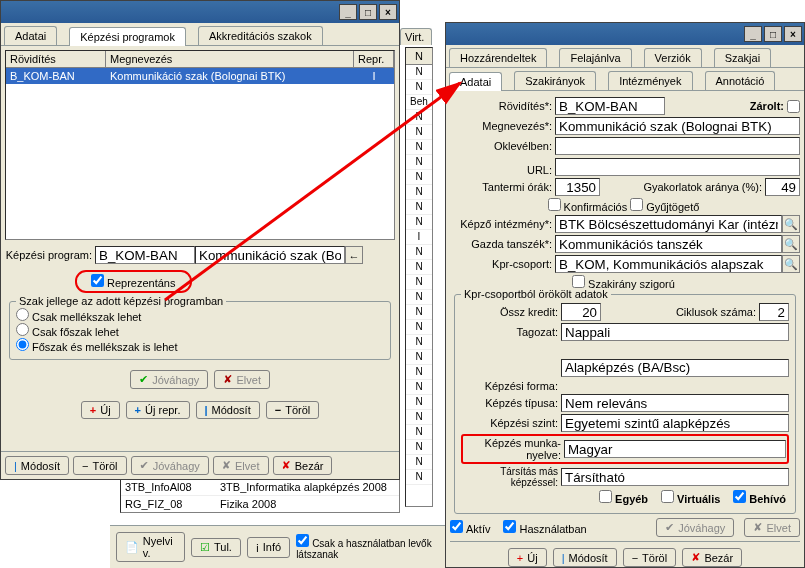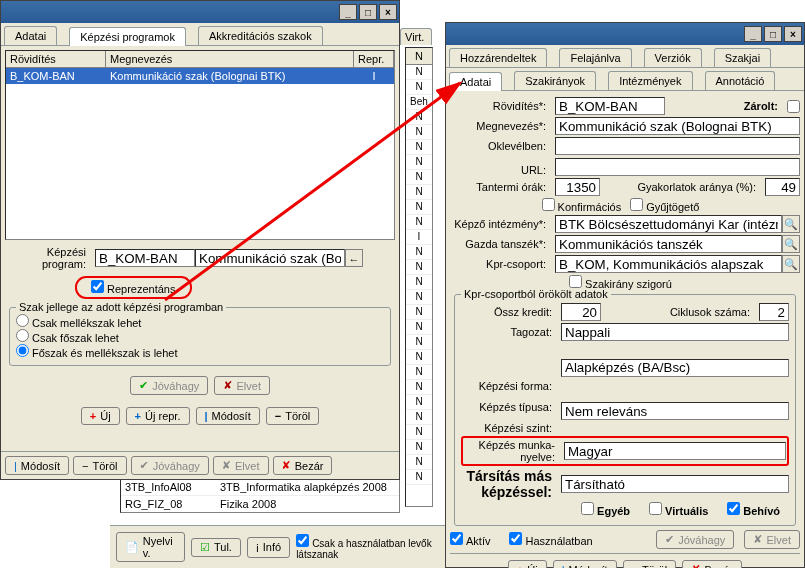--- a/index.html
+++ b/index.html
@@ -10,21 +10,21 @@
   .tabs { display: flex; border-bottom: 1px solid #919b9c; padding: 3px 3px 0 3px; gap: 12px; }
   .tab { padding: 3px 10px; border: 1px solid #919b9c; border-bottom: none; background: #ece9d8; border-radius: 3px 3px 0 0; cursor: pointer; }
   .tab.active { background: #fff; position: relative; top: 1px; }
   .grid { background: #fff; border: 1px inset #808080; }
   .grid-head { display: flex; background: #ece9d8; border-bottom: 1px solid #808080; }
   .grid-head span { padding: 2px 4px; border-right: 1px solid #808080; }
   .grid-row { display: flex; }
   .grid-row.sel { background: #316ac5; color: #fff; }
   .grid-row span { padding: 2px 4px; }
   .field-row { display: flex; align-items: center; margin: 2px 0; }
-  .field-row label { text-align: right; padding-right: 9px; }
+  .field-row label { text-align: right; padding-right: 3px; }
   .field-row input[type=text] { border: 1px inset #808080; padding: 1px 3px; height: 18px; background: #fff; }
   .btn2 { padding: 2px 8px; border: 1px solid #808080; background: #ece9d8; border-radius: 3px; cursor: pointer; display: inline-flex; align-items: center; gap: 4px; }
   .dis { color: #888; }
   .group { border: 1px solid #919b9c; border-radius: 3px; padding: 6px; margin: 4px; position: relative; }
   .group-title { position: absolute; top: -7px; left: 6px; background: #ece9d8; padding: 0 3px; font-size: 11px; }
   .red-box { border: 2px solid #e00; border-radius: 3px; }
   .arrow { position: absolute; pointer-events: none; }
   .chk { margin-right: 3px; }
   .sm-btn { width: 18px; height: 18px; border: 1px solid #808080; background: #ece9d8; display: inline-flex; align-items: center; justify-content: center; cursor: pointer; }
   .ncol { width: 28px; background: #fff; border: 1px inset #808080; }
@@ -255,31 +255,32 @@
       <div class="field-row">
           <label style="width:100px;">Tagozat:</label>
           <input type="text" style="flex: 1 1 0%;" value="Nappali">
         </div>
       <div class="field-row">
           <label style="width:100px;margin-top:37px;">Képzési forma:</label>
           <input type="text" style="flex: 1 1 0%;" value="Alapképzés (BA/Bsc)">
         </div>
       <div class="field-row">
           <label style="width:100px;">Képzés típusa:</label>
-          <input type="text" style="flex: 1 1 0%; margin-top: 8px;" value="Nem releváns">
+          <input type="text" style="flex: 1 1 0%;" value="Nem releváns">
         </div>
       <div class="field-row">
           <label style="width:100px;">Képzési szint:</label>
+          <input type="text" style="flex: 1 1 0%;" value="Egyetemi szintű alapképzés">
         </div>
       <div class="field-row red-box" style="padding:1px;">
           <label style="width:100px;">Képzés munka-nyelve:</label>
           <input type="text" style="flex: 1 1 0%;" value="Magyar">
         </div>
       <div class="field-row">
-          <label style="width:100px;font-size:14px;font-weight:bold;">Társítás más képzéssel:</label>
+          <label style="width:100px;font-size:10px;">Társítás más képzéssel:</label>
           <input type="text" style="flex: 1 1 0%;" value="Társítható">
         </div>
       <div class="field-row" style="justify-content:flex-end;gap:10px;">
         <label><input type="checkbox" class="chk" style=""><b>Egyéb</b></label>
         <label><input type="checkbox" class="chk" style=""><b>Virtuális</b></label>
         <label><input type="checkbox" class="chk" checked="" style=""><b>Behívó</b></label>
       </div>
     </div>
     <div class="field-row" style="gap:10px;">
       <label><input type="checkbox" class="chk" checked="" style=""><span>Aktív</span></label>

